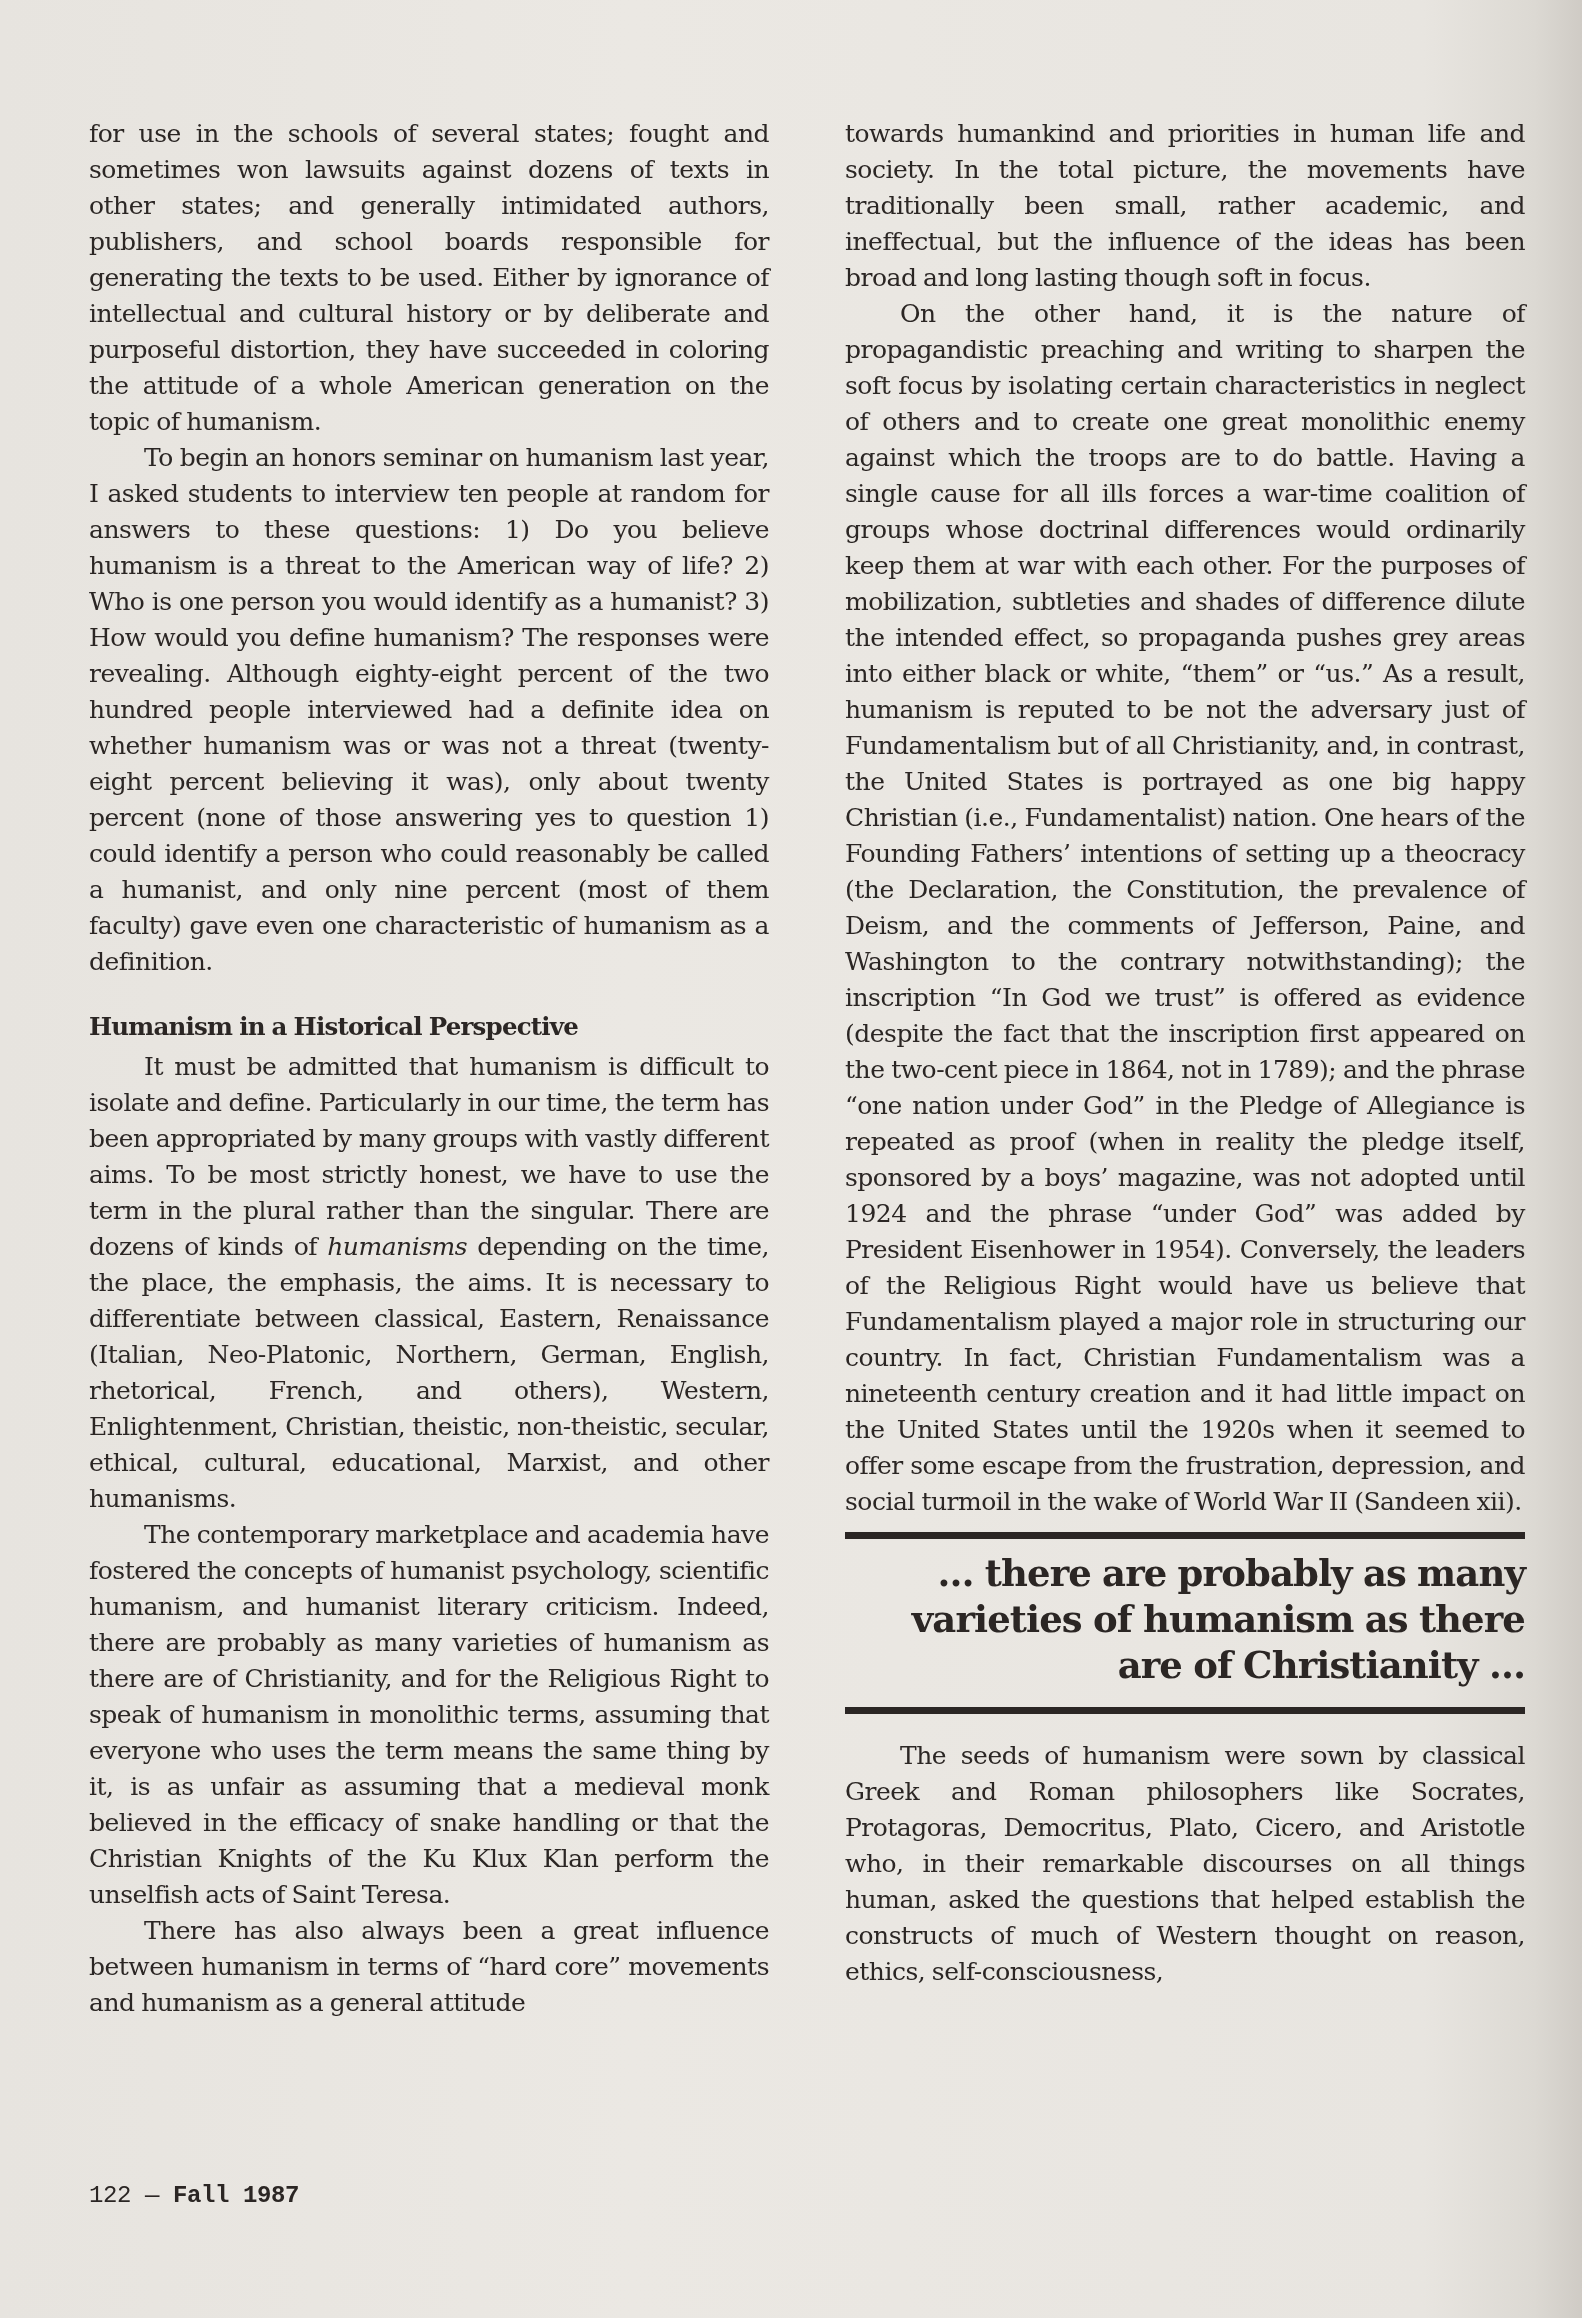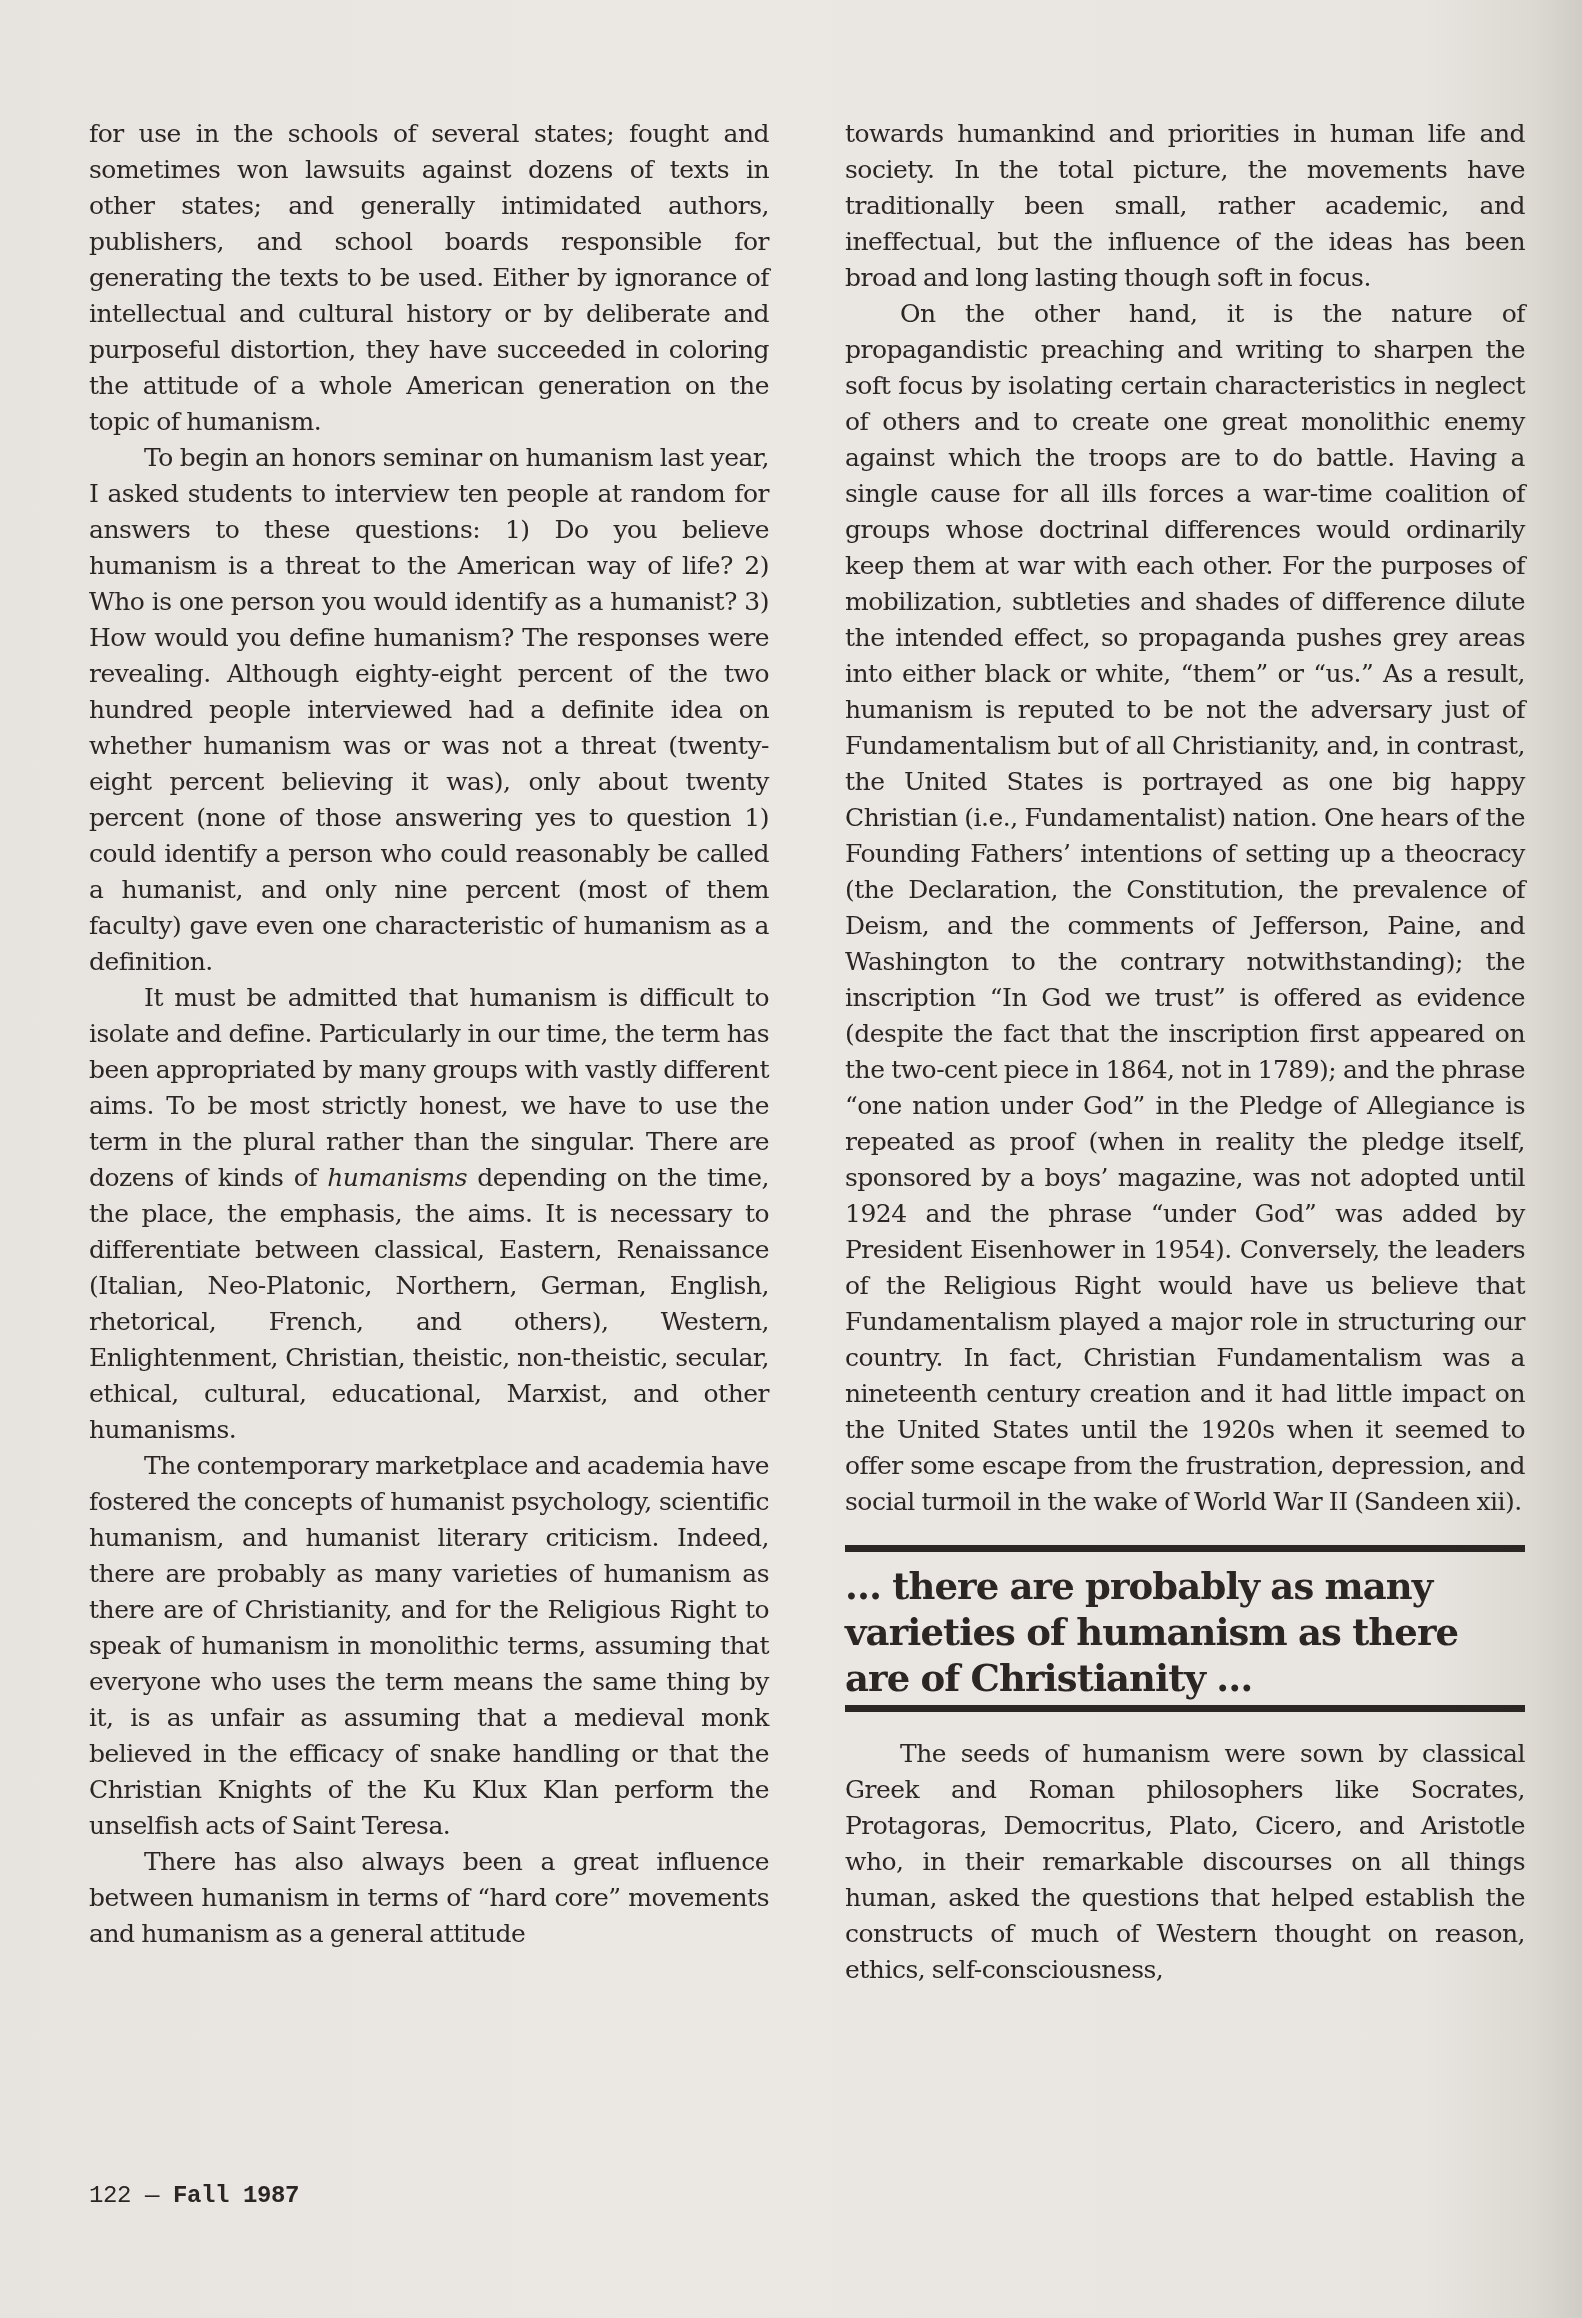--- a/index.html
+++ b/index.html
@@ -25,42 +25,43 @@
       word-spacing: -0.8px;
     }
     .col-left { left: 89px; }
     .col-right { left: 845px; }
     .col p { margin: 0; text-indent: 0; }
     .col p.indent { text-indent: 55px; }
     .col h3 {
       font-size: 24.5px; font-weight: bold; margin: 28.5px 0 4.7px 0; letter-spacing: -0.8px;
     }
     .pullquote {
-      margin: 25px 0 24px 0;
+      margin: 12px 0 24px 0;
       border-top: 7.1px solid #2b2624;
       border-bottom: 7.1px solid #2b2624;
-      padding: 11px 0 4px 0;
+      padding: 11px 0 19px 0;
       font-size: 37px; line-height: 46px; font-weight: bold;
-      text-align: left; letter-spacing: -0.9px;
+      text-align: right; letter-spacing: -0.9px;
     }
     .footer {
       position: absolute; left: 89px; top: 2182px;
       font-size: 24px; letter-spacing: -0.4px; font-family: Liberation Mono, monospace;
     }
     .footer .fall { font-weight: bold; }
     em { }
   </style>
 </head>
 <body>
 
 <div class="page">
 
   <div class="col col-left">
     <p>for use in the schools of several states; fought and sometimes won lawsuits against dozens of texts in other states; and generally intimidated authors, publishers, and school boards responsible for generating the texts to be used. Either by ignorance of intellectual and cultural history or by deliberate and purposeful distortion, they have succeeded in coloring the attitude of a whole American generation on the topic of humanism.</p>
     <p class="indent">To begin an honors seminar on humanism last year, I asked students to interview ten people at random for answers to these questions: 1) Do you believe humanism is a threat to the American way of life? 2) Who is one person you would identify as a humanist? 3) How would you define humanism? The responses were revealing. Although eighty-eight percent of the two hundred people interviewed had a definite idea on whether humanism was or was not a threat (twenty-eight percent believing it was), only about twenty percent (none of those answering yes to question 1) could identify a person who could reasonably be called a humanist, and only nine percent (most of them faculty) gave even one characteristic of humanism as a definition.</p>
+    <h3>Humanism in a Historical Perspective</h3>
     <p class="indent"><span>It must be admitted that humanism is difficult to isolate and define. Particularly in our time, the term has been appropriated by many groups with vastly different aims. To be most strictly honest, we have to use the term in the plural rather than the singular. There are dozens of kinds of </span><em>humanisms</em><span> depending on the time, the place, the emphasis, the aims. It is necessary to differentiate between classical, Eastern, Renaissance (Italian, Neo-Platonic, Northern, German, English, rhetorical, French, and others), Western, Enlightenment, Christian, theistic, non-theistic, secular, ethical, cultural, educational, Marxist, and other humanisms.</span></p>
     <p class="indent">The contemporary marketplace and academia have fostered the concepts of humanist psychology, scientific humanism, and humanist literary criticism. Indeed, there are probably as many varieties of humanism as there are of Christianity, and for the Religious Right to speak of humanism in monolithic terms, assuming that everyone who uses the term means the same thing by it, is as unfair as assuming that a medieval monk believed in the efficacy of snake handling or that the Christian Knights of the Ku Klux Klan perform the unselfish acts of Saint Teresa.</p>
     <p class="indent">There has also always been a great influence between humanism in terms of “hard core” movements and humanism as a general attitude</p>
   </div>
 
   <div class="col col-right">
     <p>towards humankind and priorities in human life and society. In the total picture, the movements have traditionally been small, rather academic, and ineffectual, but the influence of the ideas has been broad and long lasting though soft in focus.</p>
     <p class="indent">On the other hand, it is the nature of propagandistic preaching and writing to sharpen the soft focus by isolating certain characteristics in neglect of others and to create one great monolithic enemy against which the troops are to do battle. Having a single cause for all ills forces a war-time coalition of groups whose doctrinal differences would ordinarily keep them at war with each other. For the purposes of mobilization, subtleties and shades of difference dilute the intended effect, so propaganda pushes grey areas into either black or white, “them” or “us.” As a result, humanism is reputed to be not the adversary just of Fundamentalism but of all Christianity, and, in contrast, the United States is portrayed as one big happy Christian (i.e., Fundamentalist) nation. One hears of the Founding Fathers’ intentions of setting up a theocracy (the Declaration, the Constitution, the prevalence of Deism, and the comments of Jefferson, Paine, and Washington to the contrary notwithstanding); the inscription “In God we trust” is offered as evidence (despite the fact that the inscription first appeared on the two-cent piece in 1864, not in 1789); and the phrase “one nation under God” in the Pledge of Allegiance is repeated as proof (when in reality the pledge itself, sponsored by a boys’ magazine, was not adopted until 1924 and the phrase “under God” was added by President Eisenhower in 1954). Conversely, the leaders of the Religious Right would have us believe that Fundamentalism played a major role in structuring our country. In fact, Christian Fundamentalism was a nineteenth century creation and it had little impact on the United States until the 1920s when it seemed to offer some escape from the frustration, depression, and social turmoil in the wake of World War II (Sandeen xii).</p>
     <div class="pullquote">… there are probably as many varieties of humanism as there are of Christianity …</div>
     <p class="indent">The seeds of humanism were sown by classical Greek and Roman philosophers like Socrates, Protagoras, Democritus, Plato, Cicero, and Aristotle who, in their remarkable discourses on all things human, asked the questions that helped establish the constructs of much of Western thought on reason, ethics, self-consciousness,</p>

